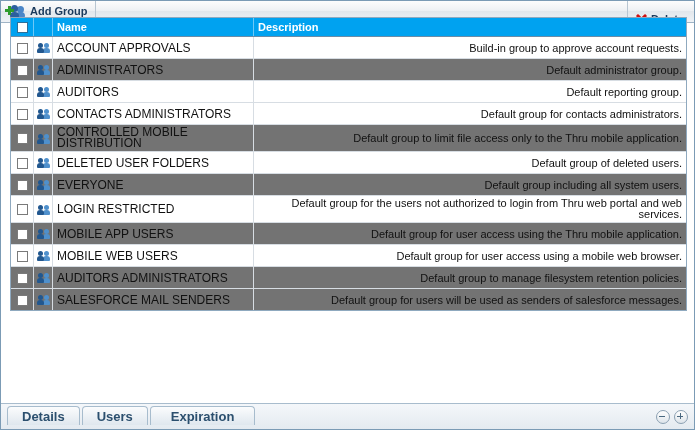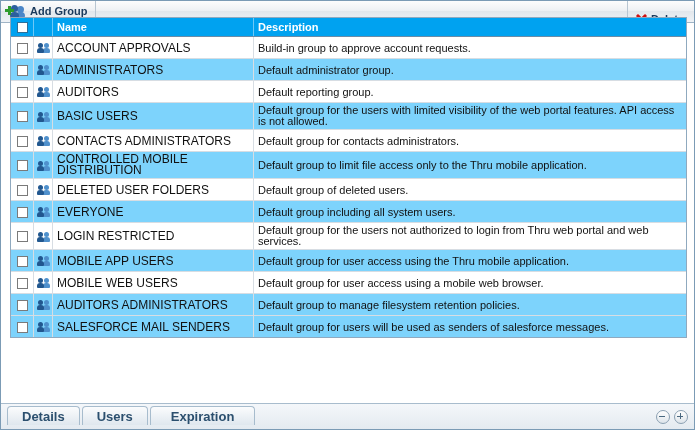--- a/index.html
+++ b/index.html
@@ -146,22 +146,22 @@
     padding: 2px 4px;
     border-right: 1px solid #d7dde3;
     border-bottom: 1px solid #d7dde3;
     vertical-align: middle;
     height: 17px;
     overflow: hidden;
   }
   table.grid td.c-check { text-align: center; padding: 0; }
   table.grid td.c-icon { padding: 0 0 0 3px; }
   table.grid td.c-name { font-size: 12px; color: #111111; }
-  table.grid td.c-desc { border-right: none; color: #111111; }
-  table.grid tr.alt td { background: #7dd3fc; }
+  table.grid td.c-desc { border-right: none; color: #111111; text-align: right; }
+  table.grid tr.alt td { background: #737373; }
   table.grid tr:last-child td { border-bottom: none; }
 
   .chk {
     width: 11px;
     height: 11px;
     border: 1px solid #7a7a7a;
     background: #ffffff;
     display: inline-block;
     box-sizing: border-box;
     vertical-align: middle;
@@ -312,26 +312,20 @@
           <td class="c-desc">Default administrator group.</td>
         </tr>
 
         <tr>
           <td class="c-check"><span class="chk"></span></td>
           <td class="c-icon"><span class="icon-group"><i class="h2"></i><i class="d2"></i><i class="h1"></i><i class="d1"></i></span></td>
           <td class="c-name">AUDITORS</td>
           <td class="c-desc">Default reporting group.</td>
         </tr>
 
-        <tr class="alt">
-          <td class="c-check"><span class="chk"></span></td>
-          <td class="c-icon"><span class="icon-group"><i class="h2"></i><i class="d2"></i><i class="h1"></i><i class="d1"></i></span></td>
-          <td class="c-name">BASIC USERS</td>
-          <td class="c-desc two-line">Default group for the users with limited visibility of the web portal features. API access is not allowed.</td>
-        </tr>
 
         <tr>
           <td class="c-check"><span class="chk"></span></td>
           <td class="c-icon"><span class="icon-group"><i class="h2"></i><i class="d2"></i><i class="h1"></i><i class="d1"></i></span></td>
           <td class="c-name">CONTACTS ADMINISTRATORS</td>
           <td class="c-desc">Default group for contacts administrators.</td>
         </tr>
 
         <tr class="alt">
           <td class="c-check"><span class="chk"></span></td>

